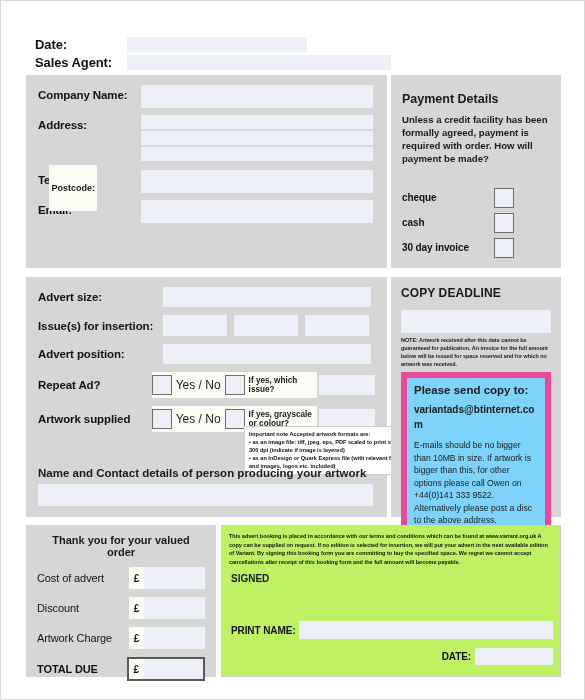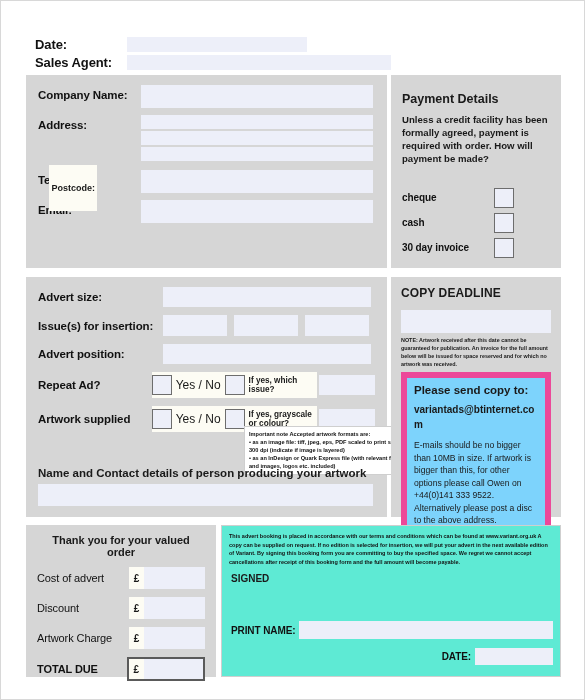--- a/index.html
+++ b/index.html
@@ -304,21 +304,21 @@
     height: 24px;
   }
 
   
   .sign {
     position: absolute;
     left: 220px;
     top: 524px;
     width: 340px;
     height: 152px;
-    background: #5eead4;
+    background: #bef264;
     border: 1px solid #cfcfcf;
     box-sizing: border-box;
     padding: 6px 7px;
   }
   .terms {
     font-size: 5.5px;
     font-weight: bold;
     line-height: 1.55;
     color: #111;
   }

